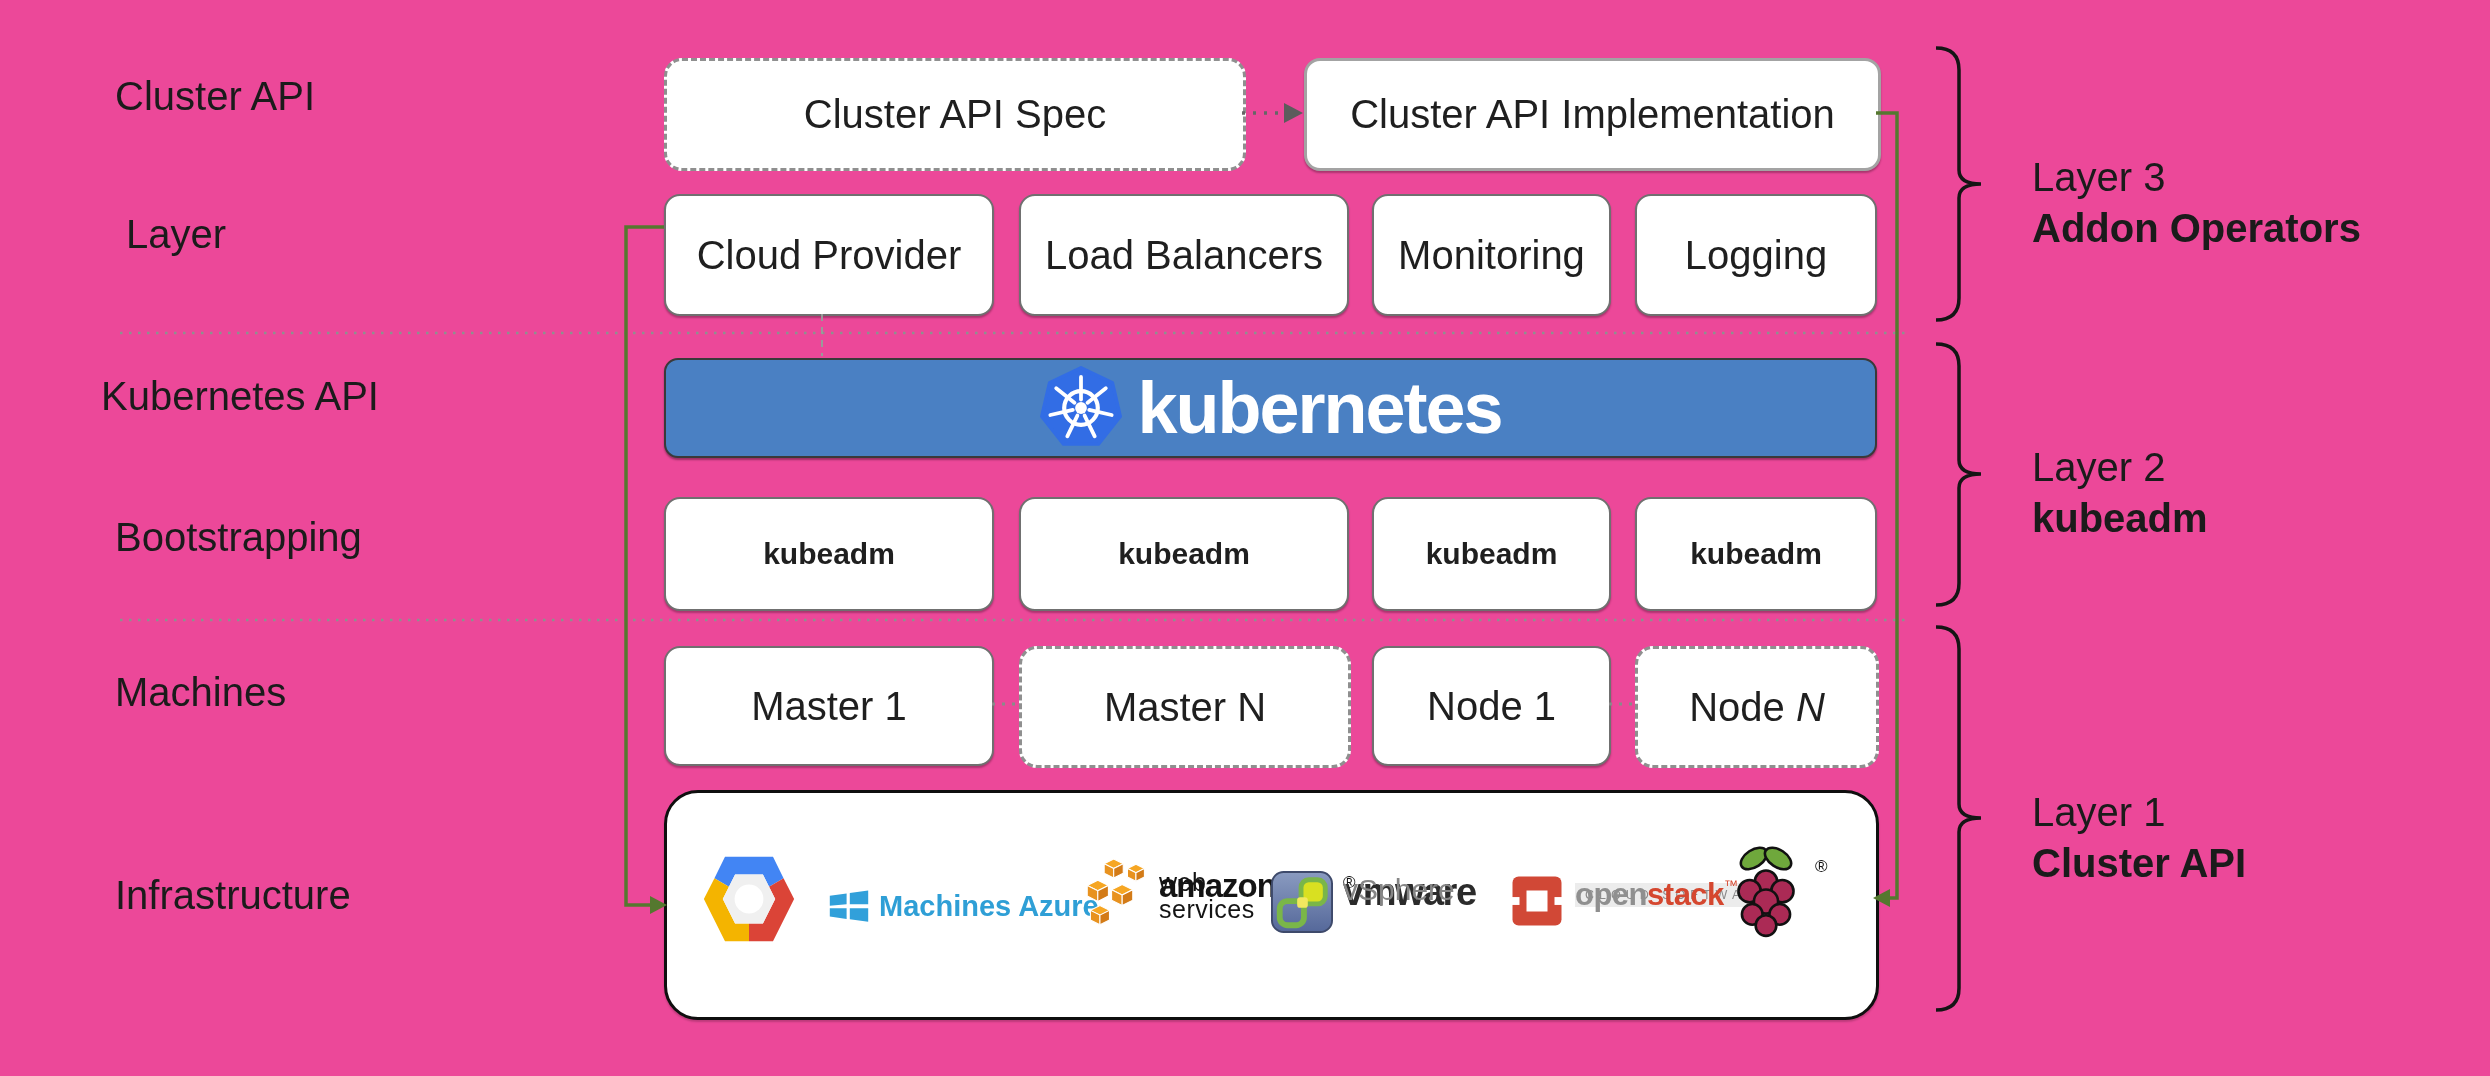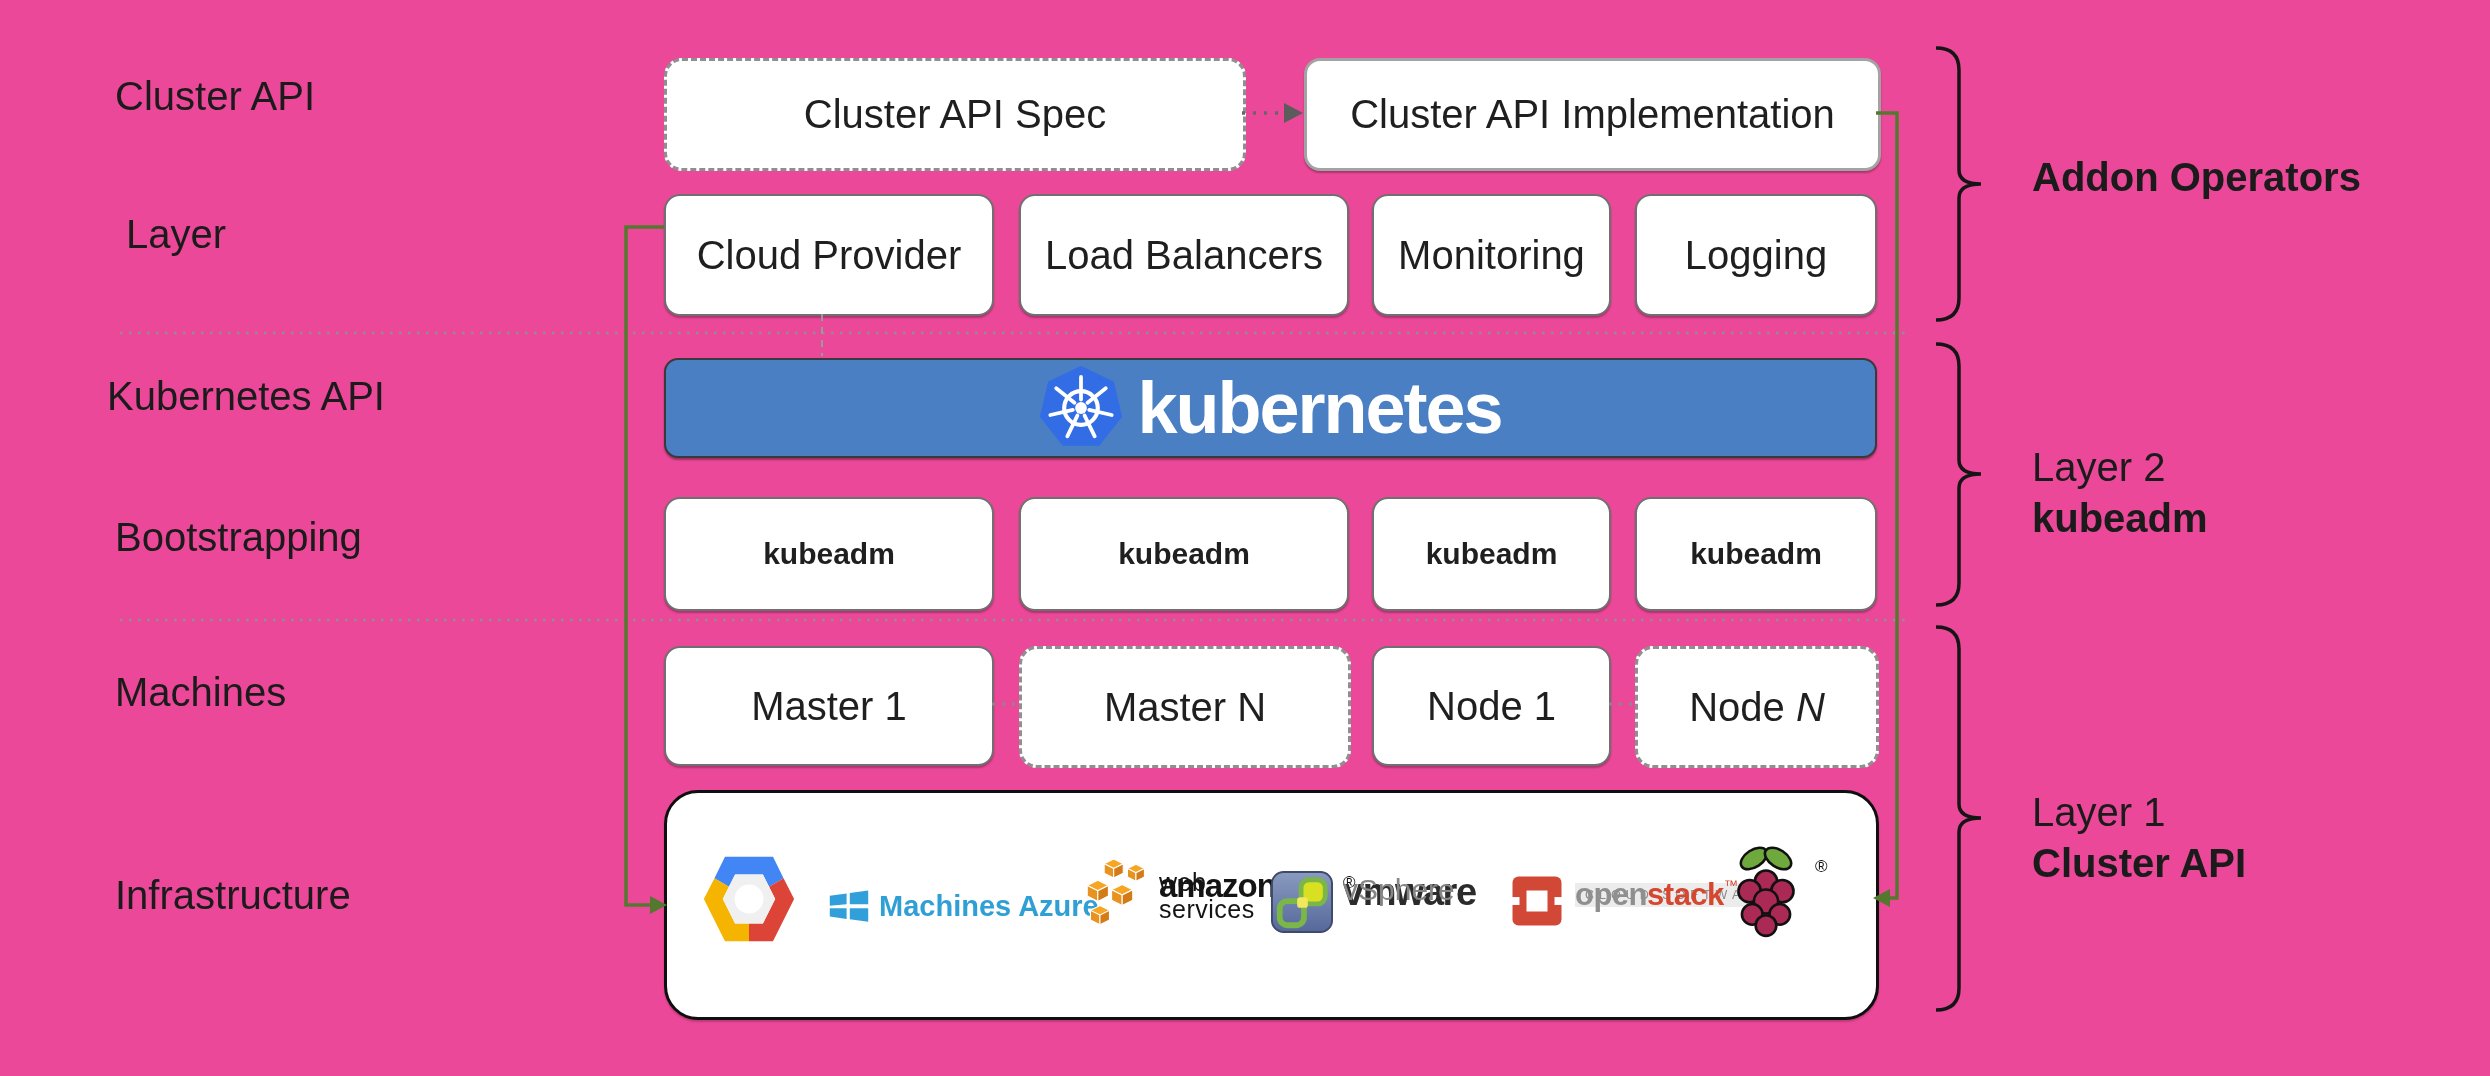--- a/index.html
+++ b/index.html
@@ -31,21 +31,21 @@
   .regmark{font-size:17px;color:#111;}
   .italic{font-style:italic;}
 </style>
 </head>
 <body>
 
 <div id="canvas">
 
   <div class="rowlabel" style="left:115px;top:74px">Cluster API</div>
   <div class="rowlabel" style="left:126px;top:212px">Layer</div>
-  <div class="rowlabel" style="left:107px;top:374px">Kubernetes API</div>
+  <div class="rowlabel" style="left:101px;top:374px">Kubernetes API</div>
   <div class="rowlabel" style="left:115px;top:515px">Bootstrapping</div>
   <div class="rowlabel" style="left:115px;top:670px">Machines</div>
   <div class="rowlabel" style="left:115px;top:873px">Infrastructure</div>
 
   <div class="box dashedbox" style="left:664px;top:58px;width:576px;height:107px">
     <span>Cluster API Spec</span>
   </div>
   <div class="box implbox" style="left:1304px;top:58px;width:571px;height:107px">
     <span>Cluster API Implementation</span>
   </div>
@@ -228,20 +228,21 @@
 
     <line x1="992" y1="704" x2="1017" y2="704" stroke="#8a8a8a" stroke-width="3" stroke-dasharray="3 7"></line>
     <line x1="1609" y1="704" x2="1633" y2="704" stroke="#8a8a8a" stroke-width="3" stroke-dasharray="3 7"></line>
 
     <path d="M 1936 48 Q 1959 48 1959 70 L 1959 170 Q 1959 184 1981 184 Q 1959 184 1959 198 L 1959 298 Q 1959 320 1936 320" fill="none" stroke="#151515" stroke-width="3.5"></path>
     <path d="M 1936 344 Q 1959 344 1959 366 L 1959 460 Q 1959 474 1981 474 Q 1959 474 1959 488 L 1959 583 Q 1959 605 1936 605" fill="none" stroke="#151515" stroke-width="3.5"></path>
     <path d="M 1936 627 Q 1959 627 1959 649 L 1959 804 Q 1959 818 1981 818 Q 1959 818 1959 832 L 1959 988 Q 1959 1010 1936 1010" fill="none" stroke="#151515" stroke-width="3.5"></path>
   </svg>
 
   <div class="layerlabel" style="top:152px">
+    <div>Layer 3</div>
     <div class="bold">Addon Operators</div>
   </div>
   <div class="layerlabel" style="top:442px">
     <div>Layer 2</div>
     <div class="bold">kubeadm</div>
   </div>
   <div class="layerlabel" style="top:787px">
     <div>Layer 1</div>
     <div class="bold">Cluster API</div>
   </div>

